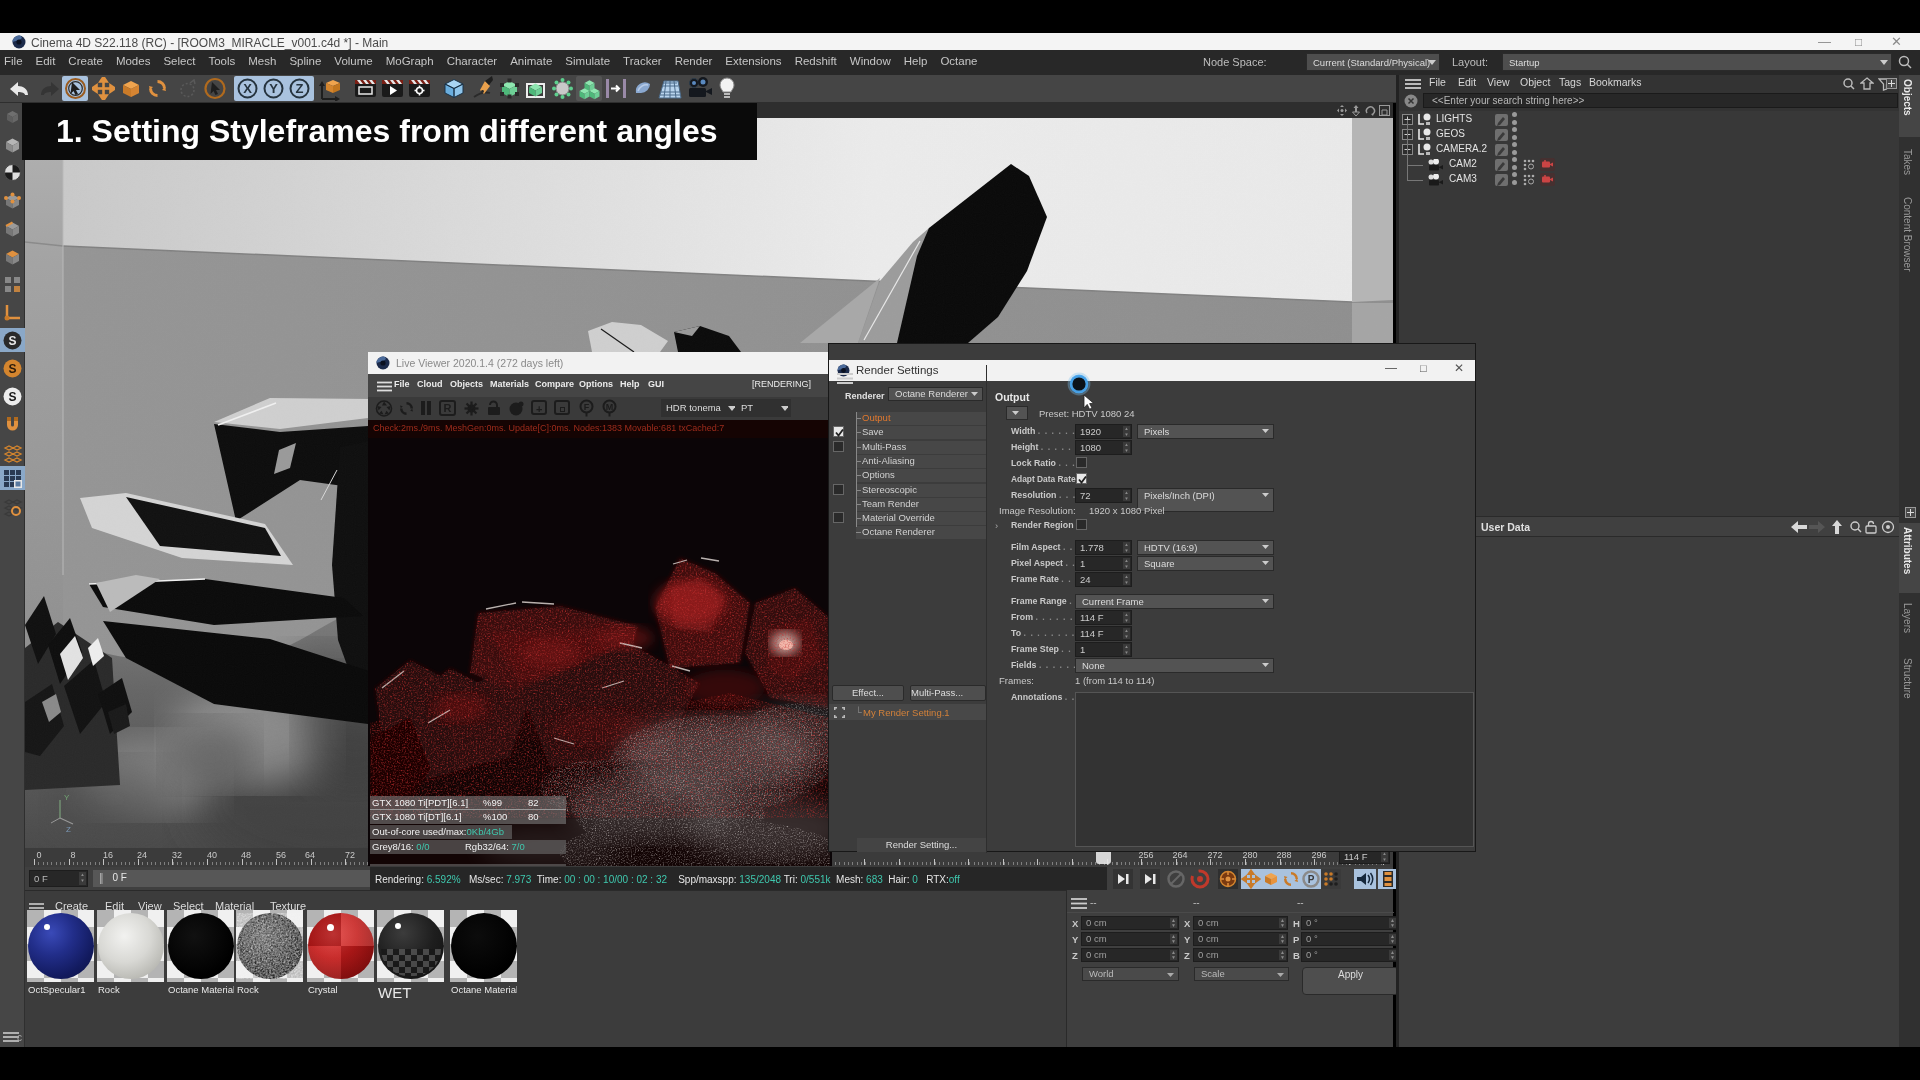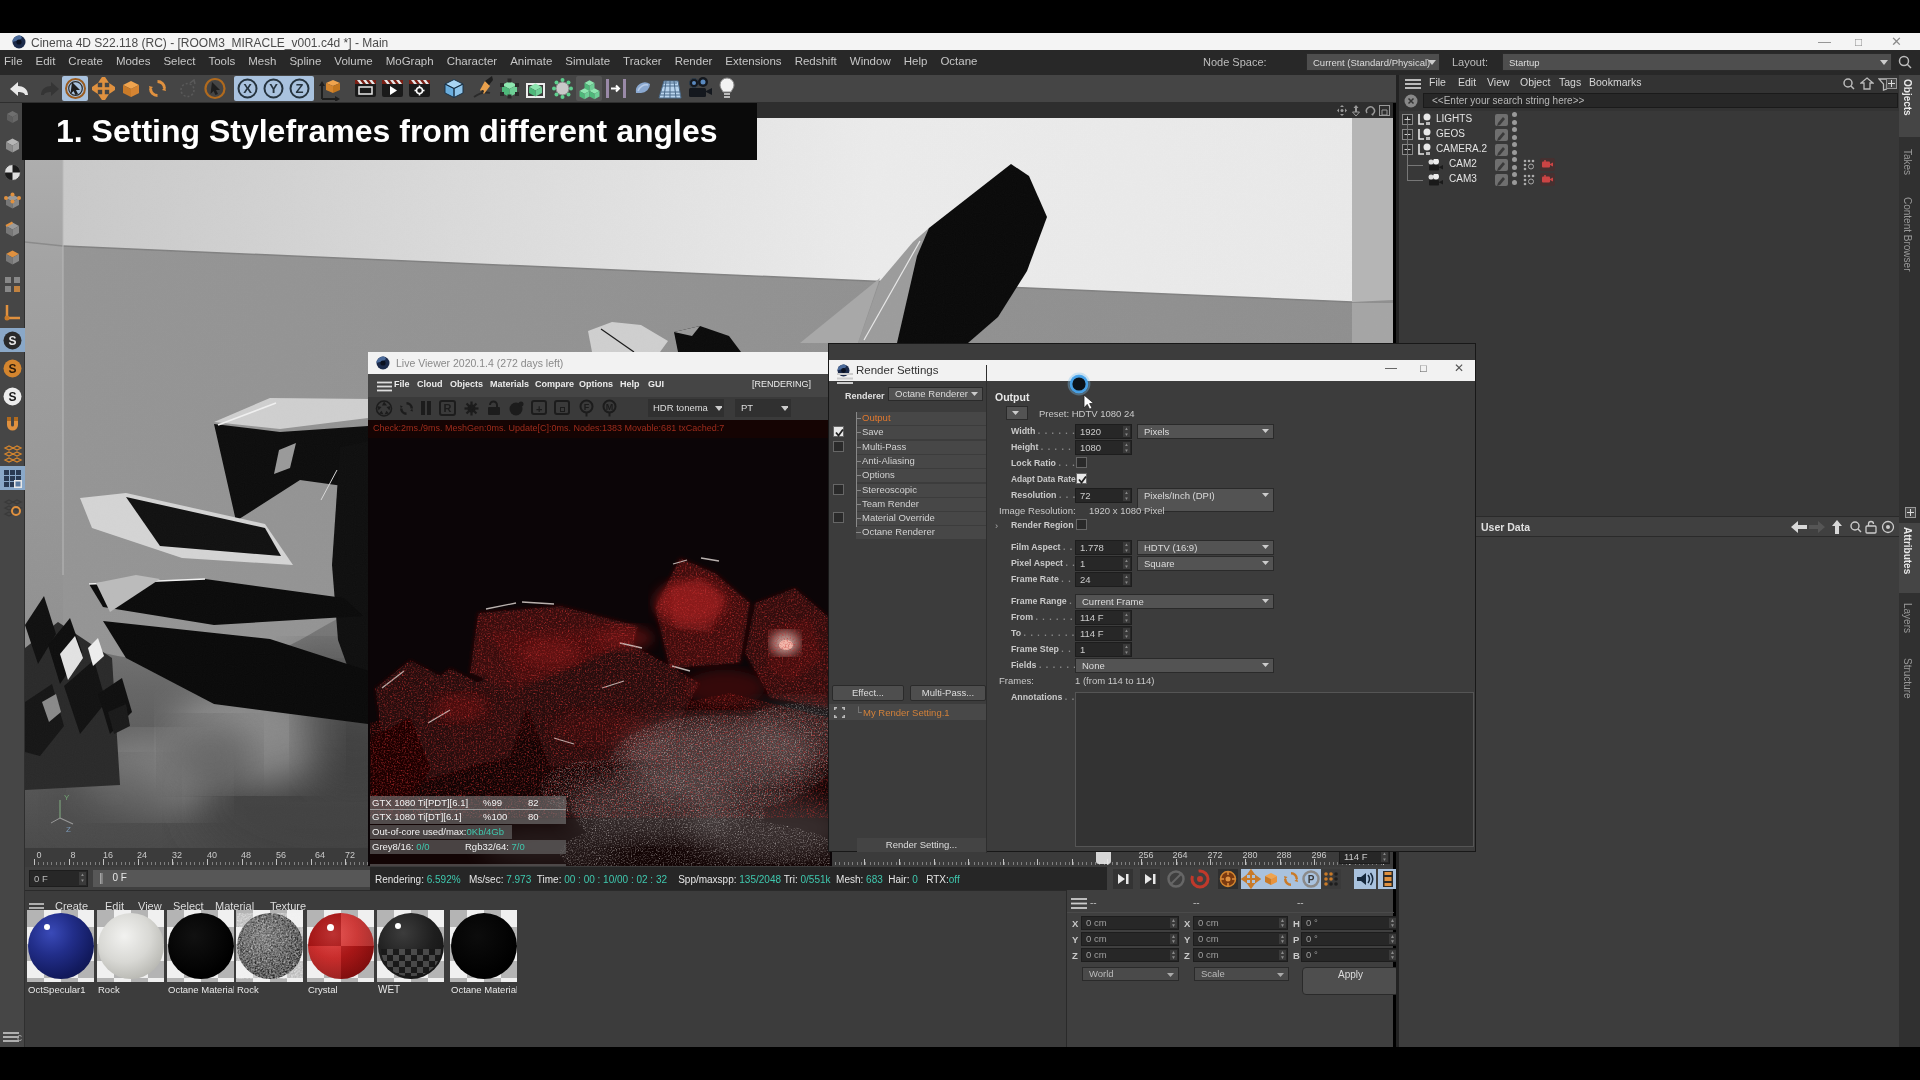--- a/index.html
+++ b/index.html
@@ -466,21 +466,21 @@
 
 <div class="ab" style="left:0;top:745px;width:1368px;height:19px;background:#3b3b3b;color:#c9c9c9;font-size:9px">
  <span class="ab" style="left:4px;top:2px;width:20px;text-align:center">0</span>
       <span class="ab" style="left:38px;top:2px;width:20px;text-align:center">8</span>
       <span class="ab" style="left:73px;top:2px;width:20px;text-align:center">16</span>
       <span class="ab" style="left:107px;top:2px;width:20px;text-align:center">24</span>
       <span class="ab" style="left:142px;top:2px;width:20px;text-align:center">32</span>
       <span class="ab" style="left:177px;top:2px;width:20px;text-align:center">40</span>
       <span class="ab" style="left:211px;top:2px;width:20px;text-align:center">48</span>
       <span class="ab" style="left:246px;top:2px;width:20px;text-align:center">56</span>
-      <span class="ab" style="left:280px;top:2px;width:20px;text-align:right">64</span>
+      <span class="ab" style="left:280px;top:2px;width:20px;text-align:left">64</span>
       <span class="ab" style="left:315px;top:2px;width:20px;text-align:center">72</span>
       <span class="ab" style="left:1109px;top:2px;width:24px;text-align:center">256</span>
       <span class="ab" style="left:1143px;top:2px;width:24px;text-align:center">264</span>
       <span class="ab" style="left:1178px;top:2px;width:24px;text-align:center">272</span>
       <span class="ab" style="left:1213px;top:2px;width:24px;text-align:center">280</span>
       <span class="ab" style="left:1247px;top:2px;width:24px;text-align:center">288</span>
       <span class="ab" style="left:1282px;top:2px;width:24px;text-align:center">296</span>
  <div class="ab" style="left:9px;top:14px;width:1350px;height:3px;background-image:repeating-linear-gradient(90deg,#7f7f7f 0 1px,transparent 1px 4.33px)"></div>
  <div class="ab" style="left:9px;top:11px;width:1350px;height:6px;background-image:repeating-linear-gradient(90deg,#c4c4c4 0 1px,transparent 1px 34.6px)"></div>
  <div class="ab" style="left:1071px;top:1px;width:15px;height:15px;background:#e8e8e8;border-radius:3px;opacity:0.9"></div>
@@ -638,21 +638,21 @@
             <div class="ab" style="left:0;top:0;width:66px;height:66px;border-radius:50%;background:conic-gradient(rgba(255,190,180,0.18) 0 25%,rgba(60,0,0,0.18) 0 50%,rgba(255,190,180,0.10) 0 75%,rgba(60,0,0,0.22) 0)"></div>
             <div class="ab" style="left:19px;top:11px;width:7px;height:7px;border-radius:50%;background:#fff"></div>
           </div>
 <div class="ab" style="left:1px;top:74px;color:#e8e8e8;font-size:9.5px;white-space:nowrap;width:66px;overflow:hidden">Crystal</div>
         </div>
         <div class="ab" style="left:352px;top:19px;width:67px;height:72px;background:repeating-conic-gradient(#f0f0f0 0% 25%, #b4b4b4 0% 50%) 0 0/34px 34px">
 <div class="ab" style="left:1px;top:3px;width:66px;height:66px;border-radius:50%;background:radial-gradient(circle at 38% 30%, #3c3c3c 0%, #1e1e1e 50%, #0e0e0e 100%)">
             <div class="ab" style="left:3px;top:36px;width:60px;height:27px;border-radius:0 0 30px 30px;background:repeating-conic-gradient(#555 0% 25%, #181818 0% 50%) 0 0/12px 12px;opacity:0.8"></div>
             <div class="ab" style="left:17px;top:10px;width:6px;height:6px;border-radius:50%;background:#fff"></div>
           </div>
-<div class="ab" style="left:1px;top:74px;color:#e8e8e8;font-size:10px;white-space:nowrap;width:66px;overflow:hidden">WET</div>
+<div class="ab" style="left:1px;top:74px;color:#e8e8e8;font-size:15px;white-space:nowrap;width:66px;overflow:hidden">WET</div>
         </div>
         <div class="ab" style="left:425px;top:19px;width:67px;height:72px;background:repeating-conic-gradient(#f0f0f0 0% 25%, #b4b4b4 0% 50%) 0 0/34px 34px">
 <div class="ab" style="left:1px;top:3px;width:66px;height:66px;border-radius:50%;background:radial-gradient(circle at 40% 35%, #0c0c0c 0%, #000 70%)"></div>
 <div class="ab" style="left:1px;top:74px;color:#e8e8e8;font-size:9.5px;white-space:nowrap;width:66px;overflow:hidden">Octane Material S</div>
         </div>
       </div>
 </div>
 
 <div class="ab" id="coords" style="left:1041px;top:787px;width:327px;height:157px;background:#3f3f3f;border-left:1px solid #2a2a2a">
 <svg class="ab" style="left:4px;top:7px" width="17" height="13">
@@ -970,21 +970,21 @@
   <svg class="ab" style="left:210px;top:2px" width="17" height="19">
         <circle cx="8.5" cy="7.5" r="6" fill="none" stroke="#1c1c1c" stroke-width="2"></circle>
         <path d="M8.5 13.5v4" stroke="#1c1c1c" stroke-width="2"></path>
         <text x="8.5" y="11" font-size="9" font-weight="bold" fill="#1c1c1c" text-anchor="middle" font-family="Liberation Sans">F</text>
       </svg>
   <svg class="ab" style="left:233px;top:2px" width="17" height="19">
         <circle cx="8.5" cy="7.5" r="6" fill="none" stroke="#1c1c1c" stroke-width="2"></circle>
         <path d="M8.5 13.5v4" stroke="#1c1c1c" stroke-width="2"></path>
         <text x="8.5" y="11" font-size="9" font-weight="bold" fill="#1c1c1c" text-anchor="middle" font-family="Liberation Sans">M</text>
       </svg>
-  <div class="ab" style="left:280px;top:2px;width:76px;height:18px;background:#303030;color:#ddd;font-size:9.5px;line-height:17px;padding-left:5px">HDR tonema<svg class="chev" style="top:7px;right:2px" width="8" height="5">
+  <div class="ab" style="left:293px;top:2px;width:76px;height:18px;background:#303030;color:#ddd;font-size:9.5px;line-height:17px;padding-left:5px">HDR tonema<svg class="chev" style="top:7px;right:2px" width="8" height="5">
           <path d="M0 0l4 5 4-5z" fill="#ccc"></path>
         </svg></div>
   <div class="ab" style="left:367px;top:2px;width:56px;height:18px;background:#303030;color:#ddd;font-size:9.5px;line-height:17px;padding-left:6px">PT<svg class="chev" style="top:7px;right:3px" width="8" height="5">
           <path d="M0 0l4 5 4-5z" fill="#ccc"></path>
         </svg></div>
  </div>
 
  <div class="ab" style="left:0;top:68px;width:464px;height:18px;background:#150403;color:#9e2c1c;font-size:9px;line-height:17px;padding-left:5px">Check:2ms./9ms. MeshGen:0ms. Update[C]:0ms. Nodes:1383 Movable:681 txCached:7</div>
 
  <div class="ab" style="left:0;top:86px;width:464px;height:428px;background:#0a0406;overflow:hidden">
@@ -1204,21 +1204,21 @@
     <div class="vfield" style="left:246px;top:298px;width:57px;height:15px;color:#ccc">1<span class="spin">▲<br>▼</span></div>
     <span class="lbl" style="left:182px;top:316px;font-weight:bold;font-size:8.8px">Fields <span class="dots">. . . . . . .</span></span>
     <div class="vdrop" style="left:246px;top:314px;width:199px;height:15px">None<svg class="chev" width="7" height="5">
         <path d="M0 0l3.5 4 3.5-4z" fill="#ccc"></path>
       </svg></div>
     <span class="lbl" style="left:170px;top:331px;font-size:9.5px">Frames:</span>
     <span class="lbl" style="left:246px;top:331px;font-size:9.5px">1 (from 114 to 114)</span>
     <span class="lbl" style="left:182px;top:348px;font-weight:bold;font-size:8.8px">Annotations <span class="dots">. .</span></span>
     <div class="ab" style="left:246px;top:348px;width:399px;height:155px;background:#333;border:1px solid #555"></div>
  <div class="ab" style="left:3px;top:341px;width:72px;height:16px;background:#4e4e4e;border:1px solid #2a2a2a;border-radius:2px;color:#ddd;font-size:9.5px;text-align:center;line-height:14px">Effect...</div>
- <div class="ab" style="left:81px;top:341px;width:76px;height:16px;background:#4e4e4e;border:1px solid #2a2a2a;border-radius:2px;color:#ddd;font-size:9.5px;text-align:center;line-height:14px">Multi-Pass...</div>
+ <div class="ab" style="left:81px;top:341px;width:76px;height:16px;background:#4e4e4e;border:1px solid #2a2a2a;border-radius:2px;color:#ddd;font-size:9.5px;text-align:left;line-height:14px">Multi-Pass...</div>
  <div class="ab" style="left:0;top:360px;width:157px;height:16px;background:#484848"></div>
  <svg class="ab" style="left:5px;top:363px" width="11" height="11">
       <g fill="#bbb">
         <path d="M0 0h3v1.5h-1.5v1.5h-1.5zM11 0h-3v1.5h1.5v1.5h1.5zM0 11h3v-1.5h-1.5v-1.5h-1.5zM11 11h-3v-1.5h1.5v-1.5h1.5z"></path>
       </g>
     </svg>
  <span class="ab" style="left:26px;top:362px;color:#888;font-size:9.5px">└</span>
  <span class="ab" style="left:34px;top:363px;color:#d2813a;font-size:9.5px">My Render Setting.1</span>
  <div class="ab" style="left:28px;top:494px;width:129px;height:14px;background:#444;color:#ddd;font-size:9.5px;text-align:center;line-height:13px">Render Setting...</div>
 

